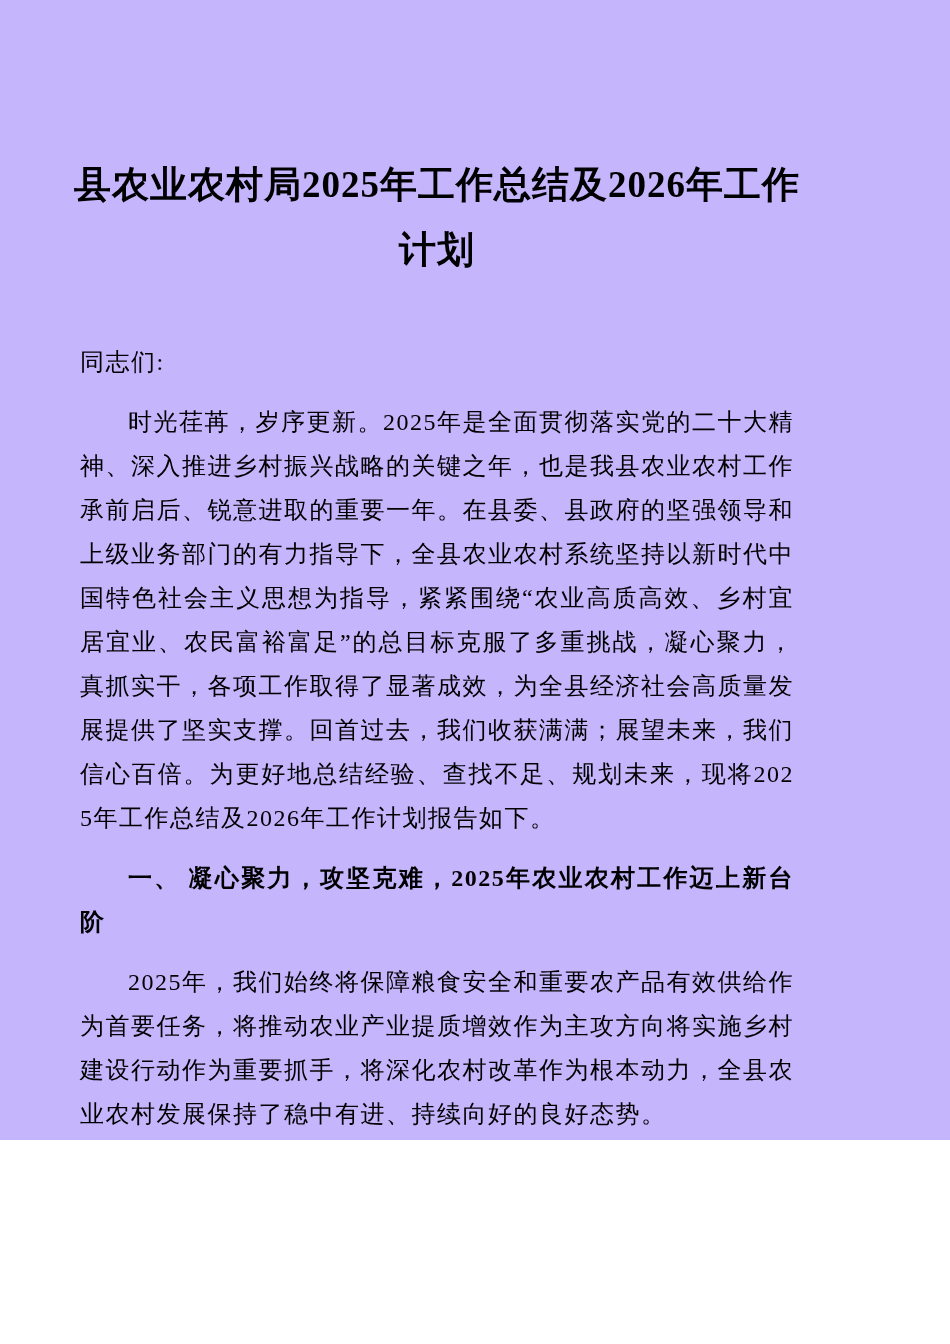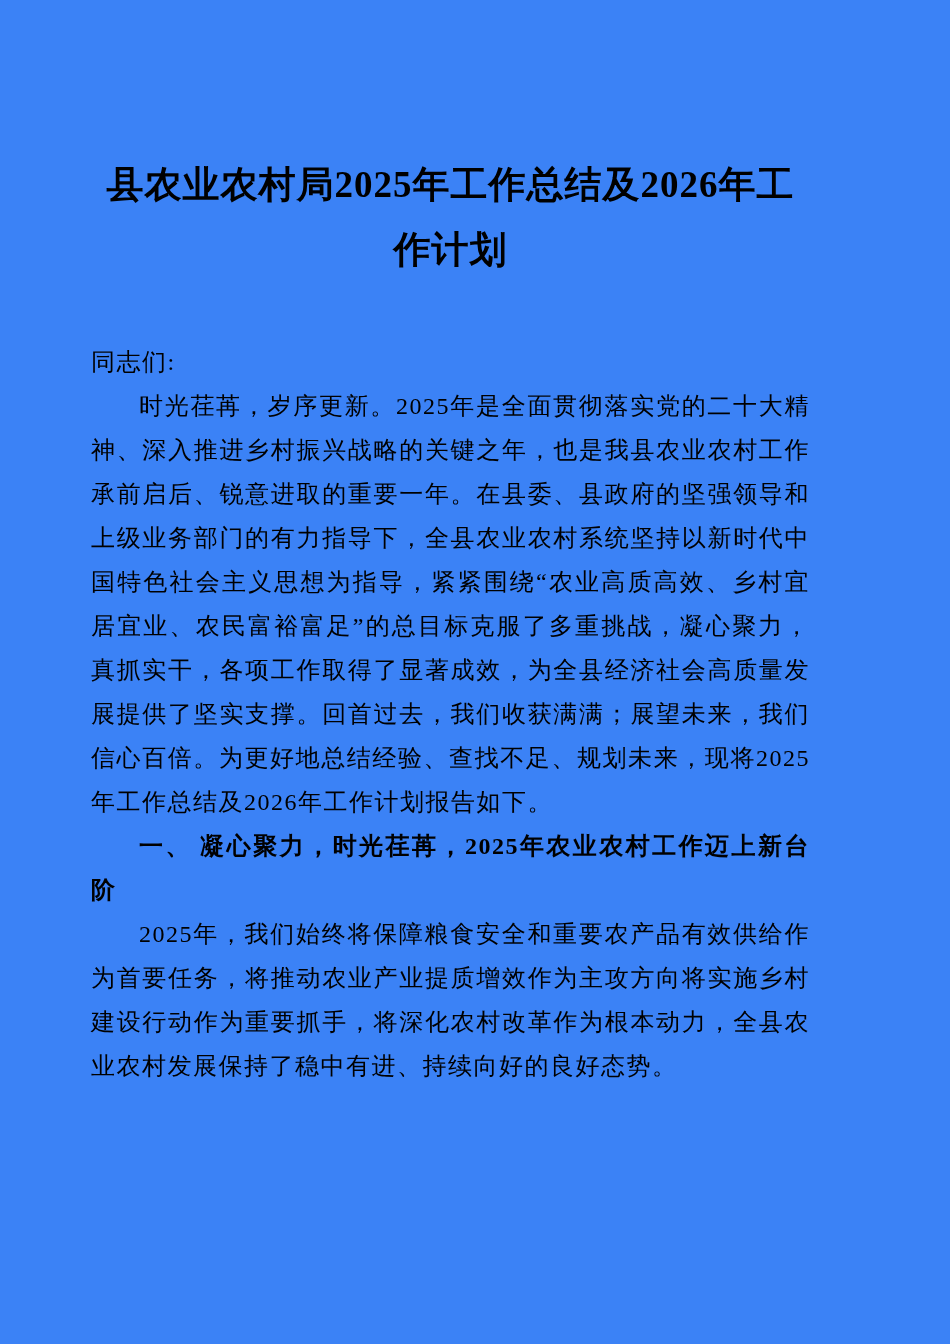--- a/index.html
+++ b/index.html
@@ -3,39 +3,39 @@
 <meta charset="utf-8">
 <style>
   html, body {
     margin: 0;
     padding: 0;
     background: #ffffff;
   }
   .page {
     position: relative;
     width: 950px;
-    height: 1344px;
+    height: 1140px;
     margin: 0 auto;
-    background: #3b82f6;
+    background: #c4b5fd;
     box-sizing: border-box;
-    padding: 152px 140px 40px 91px;
+    padding: 152px 140px 40px 64px;
     font-family: "Liberation Serif", "DejaVu Serif", serif;
     color: #000000;
     overflow: hidden;
   }
   .doc-title {
     margin: 0 0 58px 0;
     font-size: 37px;
     font-weight: bold;
     text-align: center;
     line-height: 65px;
     letter-spacing: 1px;
   }
   .para {
-    margin: 0;
+    margin: 16px;
     font-size: 24px;
     line-height: 44px;
     text-align: justify;
     letter-spacing: 1.5px;
     word-break: break-all;
   }
   .indent {
     text-indent: 2em;
   }
   .bold {
@@ -46,18 +46,18 @@
 <body>
 
 <div class="page">
 
   <h1 class="doc-title">县农业农村局2025年工作总结及2026年工作计划</h1>
 
   <p class="para">同志们:</p>
 
   <p class="para indent">时光荏苒，岁序更新。2025年是全面贯彻落实党的二十大精神、深入推进乡村振兴战略的关键之年，也是我县农业农村工作承前启后、锐意进取的重要一年。在县委、县政府的坚强领导和上级业务部门的有力指导下，全县农业农村系统坚持以新时代中国特色社会主义思想为指导，紧紧围绕“农业高质高效、乡村宜居宜业、农民富裕富足”的总目标克服了多重挑战，凝心聚力，真抓实干，各项工作取得了显著成效，为全县经济社会高质量发展提供了坚实支撑。回首过去，我们收获满满；展望未来，我们信心百倍。为更好地总结经验、查找不足、规划未来，现将2025年工作总结及2026年工作计划报告如下。</p>
 
-  <p class="para indent bold">一、 凝心聚力，时光荏苒，2025年农业农村工作迈上新台阶</p>
+  <p class="para indent bold">一、 凝心聚力，攻坚克难，2025年农业农村工作迈上新台阶</p>
 
   <p class="para indent">2025年，我们始终将保障粮食安全和重要农产品有效供给作为首要任务，将推动农业产业提质增效作为主攻方向将实施乡村建设行动作为重要抓手，将深化农村改革作为根本动力，全县农业农村发展保持了稳中有进、持续向好的良好态势。</p>
 
 
 </div>
 
 </body></html>

